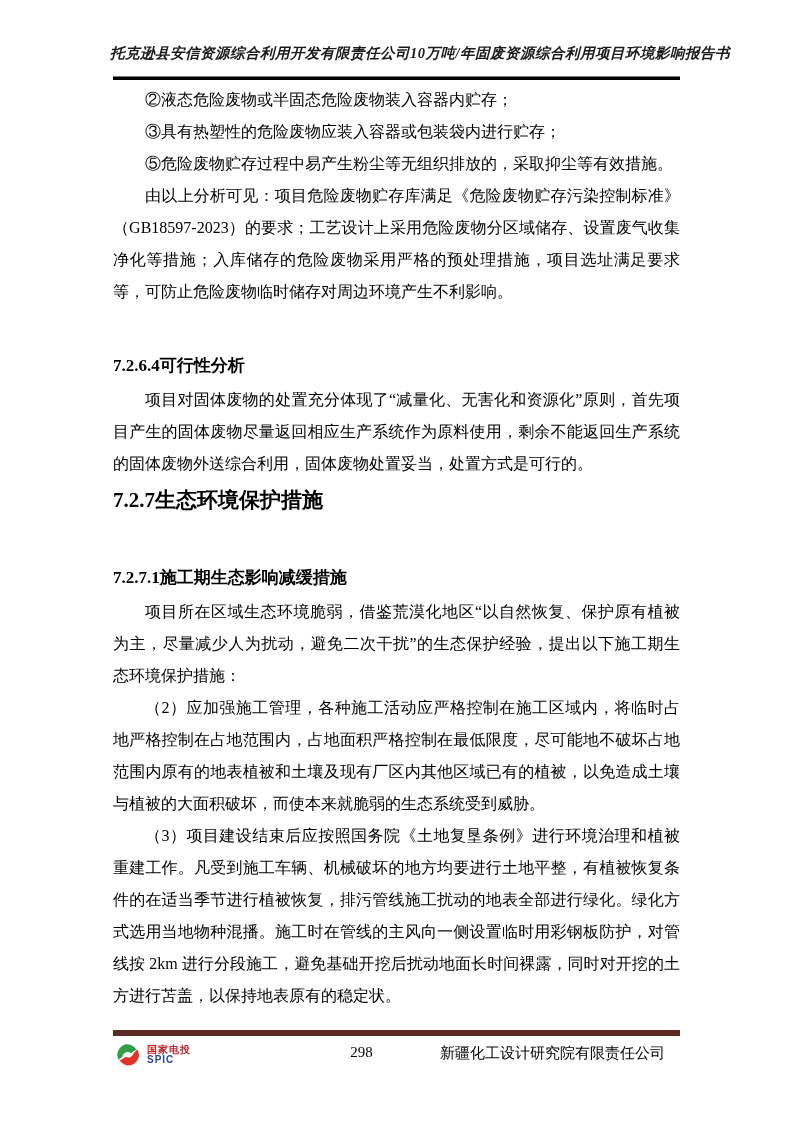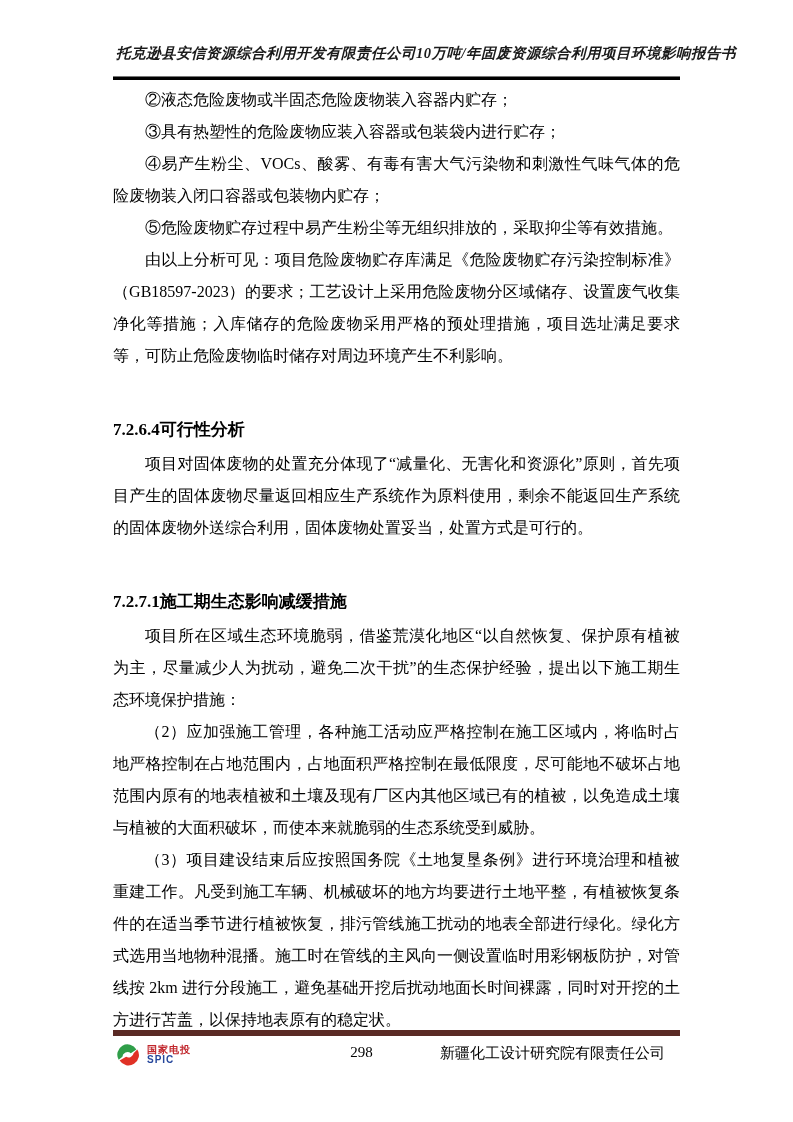--- a/index.html
+++ b/index.html
@@ -10,21 +10,21 @@
     height: 1122px;
     margin: 0 auto;
     background: #ffffff;
     font-family: "Liberation Serif", "DejaVu Serif", serif;
     color: #000;
     overflow: hidden;
   }
   .header {
     position: absolute;
     top: 44px;
-    left: 116px;
+    left: 110px;
     width: 567px;
     text-align: right;
   }
   .header-title {
     font-size: 14.5px;
     font-style: italic;
     font-weight: bold;
     letter-spacing: 0.5px;
     color: #1a1a1a;
     white-space: nowrap;
@@ -122,25 +122,25 @@
 <div class="page">
 
   <div class="header">
     <div class="header-title">托克逊县安信资源综合利用开发有限责任公司10万吨/年固废资源综合利用项目环境影响报告书</div>
   </div>
   <div class="header-rule"></div>
 
   <div class="content">
     <div class="para">②液态危险废物或半固态危险废物装入容器内贮存；</div>
     <div class="para">③具有热塑性的危险废物应装入容器或包装袋内进行贮存；</div>
-    <div class="para">④易产生粉尘、VOCs、酸雾、有毒有害大气污染物和刺激性气味气体的危险废物装入闭口容器或包装物内贮存；</div>
     <div class="para">⑤危险废物贮存过程中易产生粉尘等无组织排放的，采取抑尘等有效措施。</div>
     <div class="para">由以上分析可见：项目危险废物贮存库满足《危险废物贮存污染控制标准》（GB18597-2023）的要求；工艺设计上采用危险废物分区域储存、设置废气收集净化等措施；入库储存的危险废物采用严格的预处理措施，项目选址满足要求等，可防止危险废物临时储存对周边环境产生不利影响。</div>
     <div class="h3">7.2.6.4可行性分析</div>
     <div class="para">项目对固体废物的处置充分体现了“减量化、无害化和资源化”原则，首先项目产生的固体废物尽量返回相应生产系统作为原料使用，剩余不能返回生产系统的固体废物外送综合利用，固体废物处置妥当，处置方式是可行的。</div>
+    <div class="h2">7.2.7生态环境保护措施</div>
     <div class="h3">7.2.7.1施工期生态影响减缓措施</div>
     <div class="para">项目所在区域生态环境脆弱，借鉴荒漠化地区“以自然恢复、保护原有植被为主，尽量减少人为扰动，避免二次干扰”的生态保护经验，提出以下施工期生态环境保护措施：</div>
     <div class="para">（2）应加强施工管理，各种施工活动应严格控制在施工区域内，将临时占地严格控制在占地范围内，占地面积严格控制在最低限度，尽可能地不破坏占地范围内原有的地表植被和土壤及现有厂区内其他区域已有的植被，以免造成土壤与植被的大面积破坏，而使本来就脆弱的生态系统受到威胁。</div>
     <div class="para">（3）项目建设结束后应按照国务院《土地复垦条例》进行环境治理和植被重建工作。凡受到施工车辆、机械破坏的地方均要进行土地平整，有植被恢复条件的在适当季节进行植被恢复，排污管线施工扰动的地表全部进行绿化。绿化方式选用当地物种混播。施工时在管线的主风向一侧设置临时用彩钢板防护，对管线按 2km 进行分段施工，避免基础开挖后扰动地面长时间裸露，同时对开挖的土方进行苫盖，以保持地表原有的稳定状。</div>
   </div>
 
   <div class="footer-rule"></div>
 
   <div class="footer">
     <div class="footer-logo">

